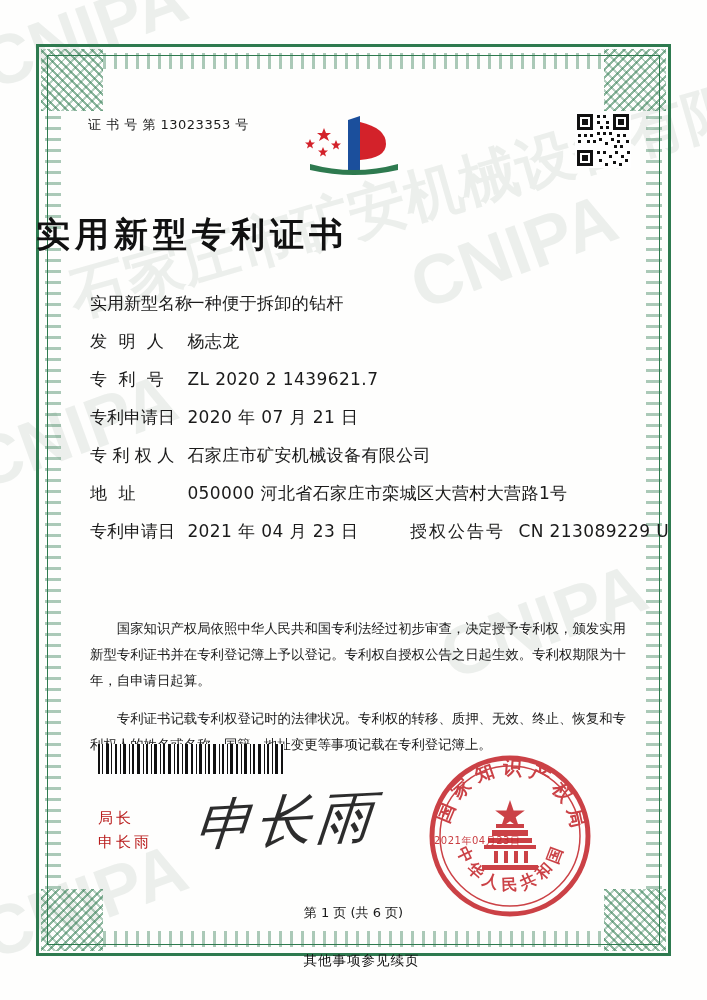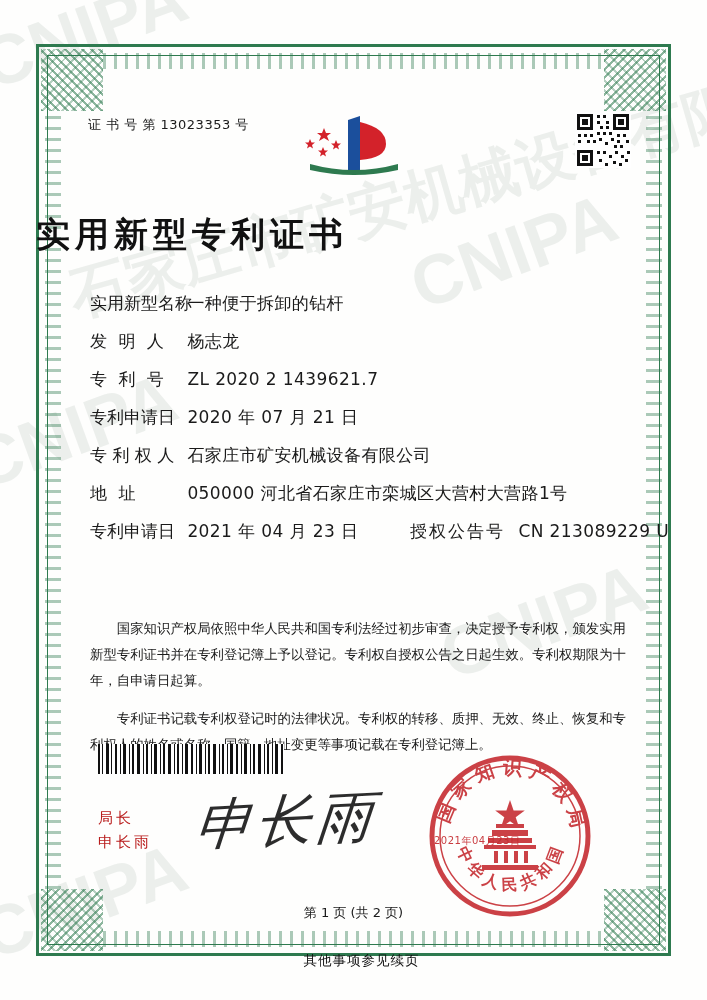--- a/index.html
+++ b/index.html
@@ -491,17 +491,17 @@
             <rect x="78" y="99" width="4" height="12"></rect>
             <rect x="88" y="99" width="4" height="12"></rect>
             <rect x="98" y="99" width="4" height="12"></rect>
             <rect x="56" y="113" width="56" height="5"></rect>
           </g>
         </g>
       </svg>
     </div>
     <div id="seal-date">2021年04月23日</div>
 
-    <div id="page-no">第 1 页 (共 2 页)</div>
+    <div id="page-no">第 1 页 (共 6 页)</div>
   </div>
 
   <div id="footer-note">其他事项参见续页</div>
 </div>
 
 </body></html>

